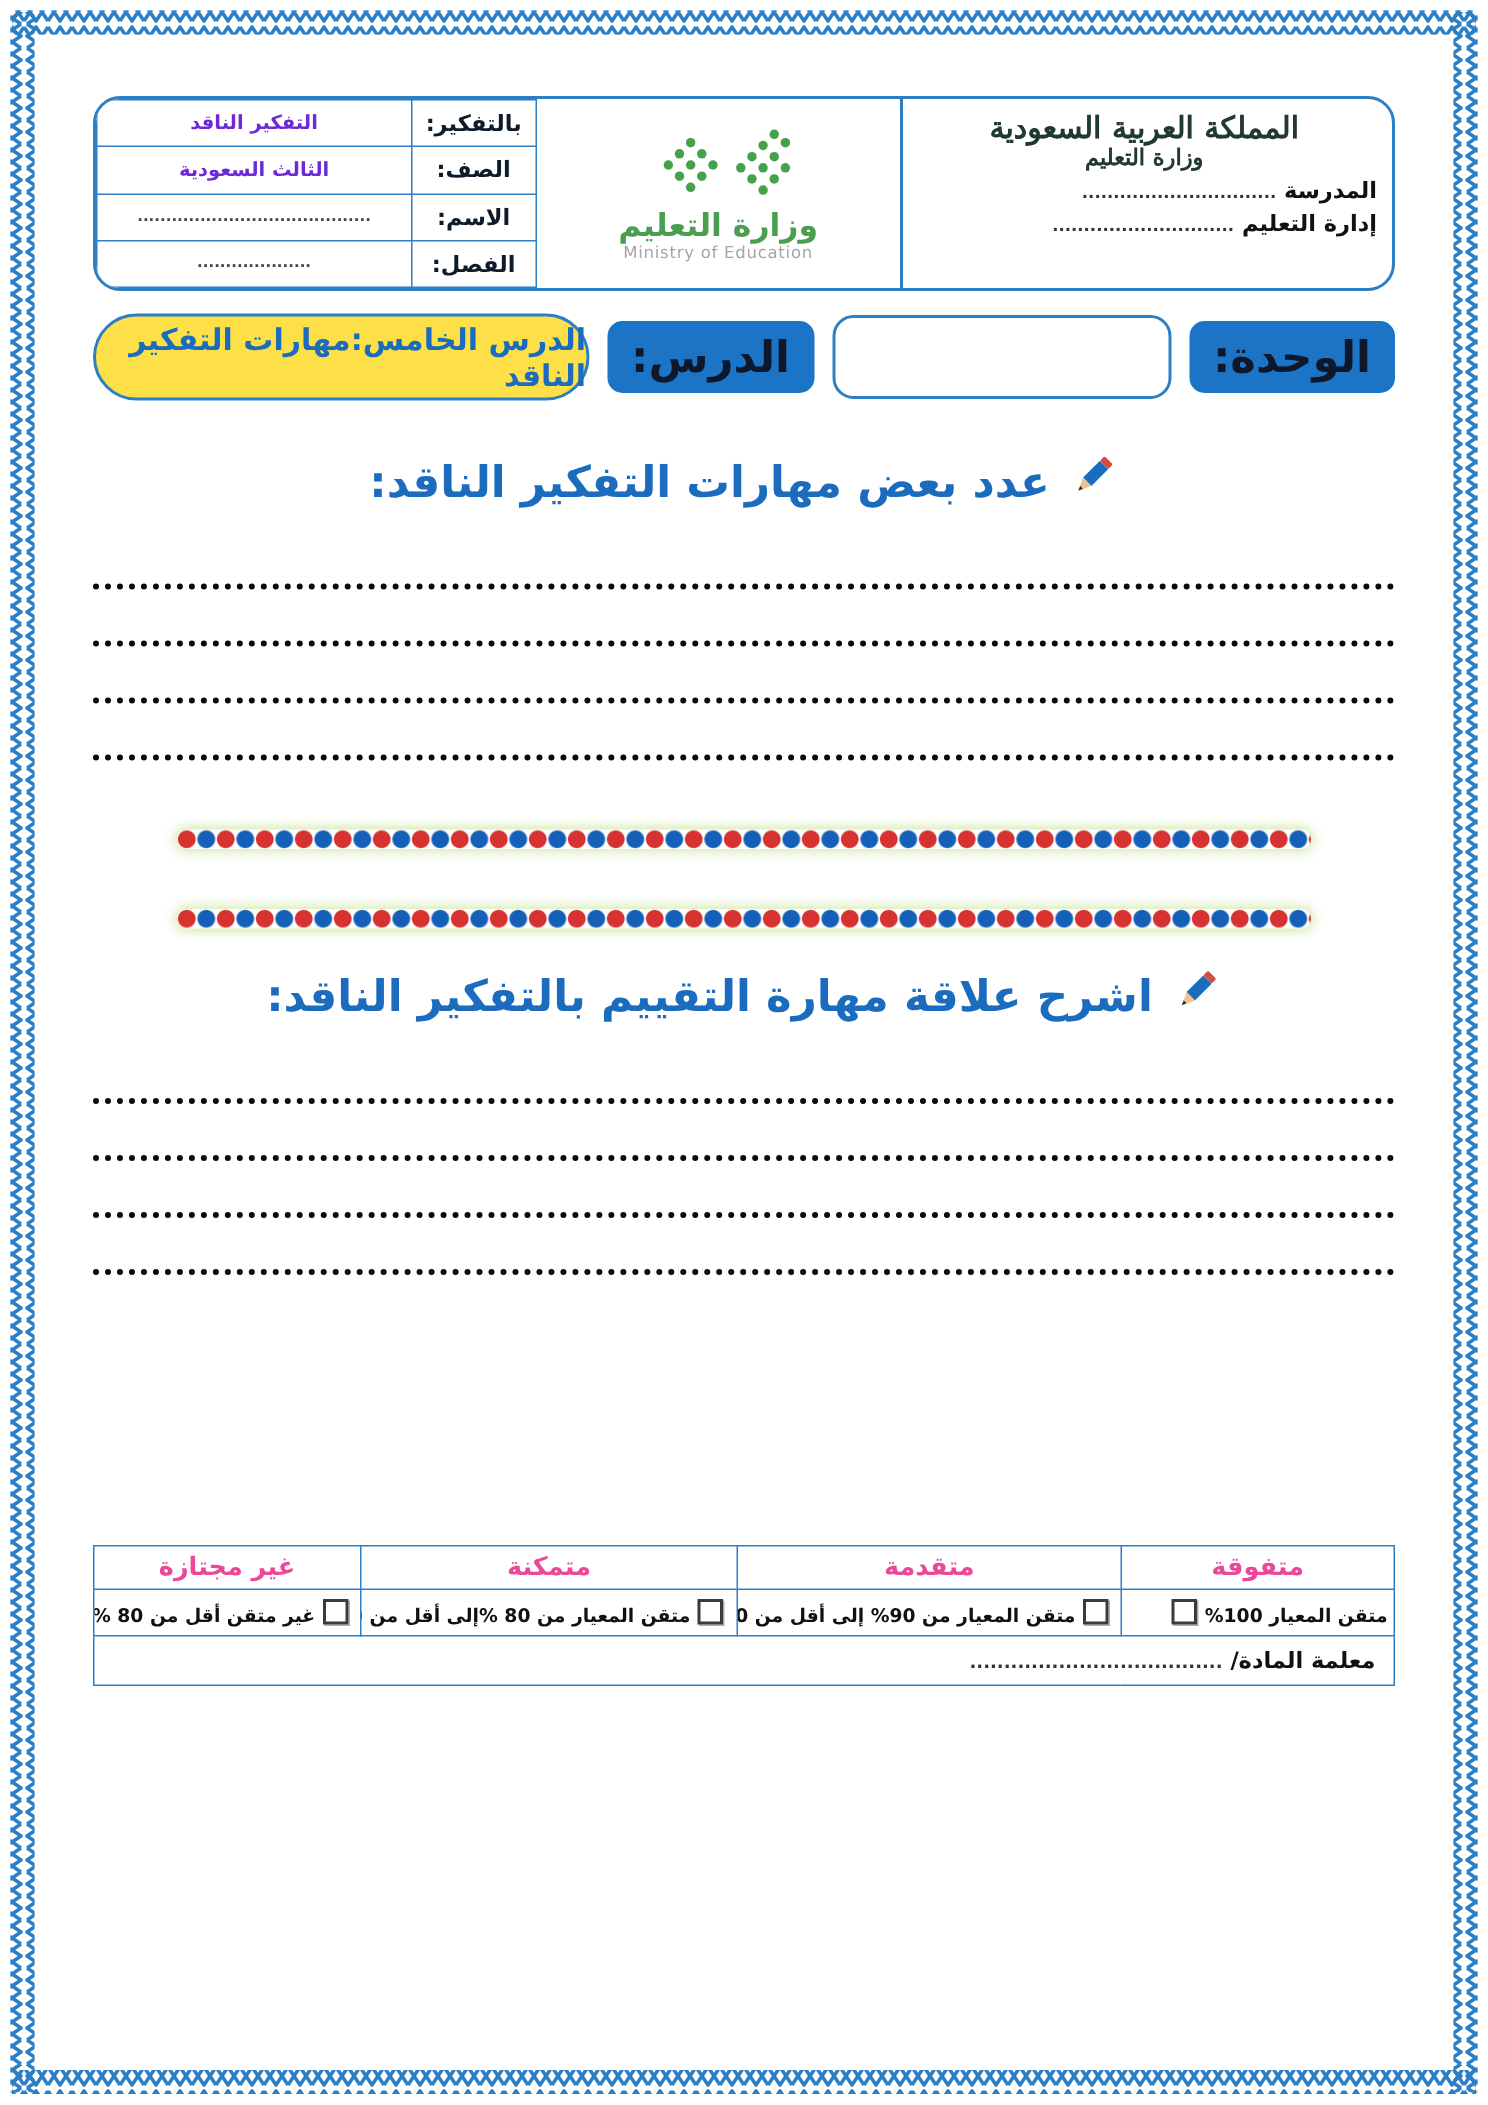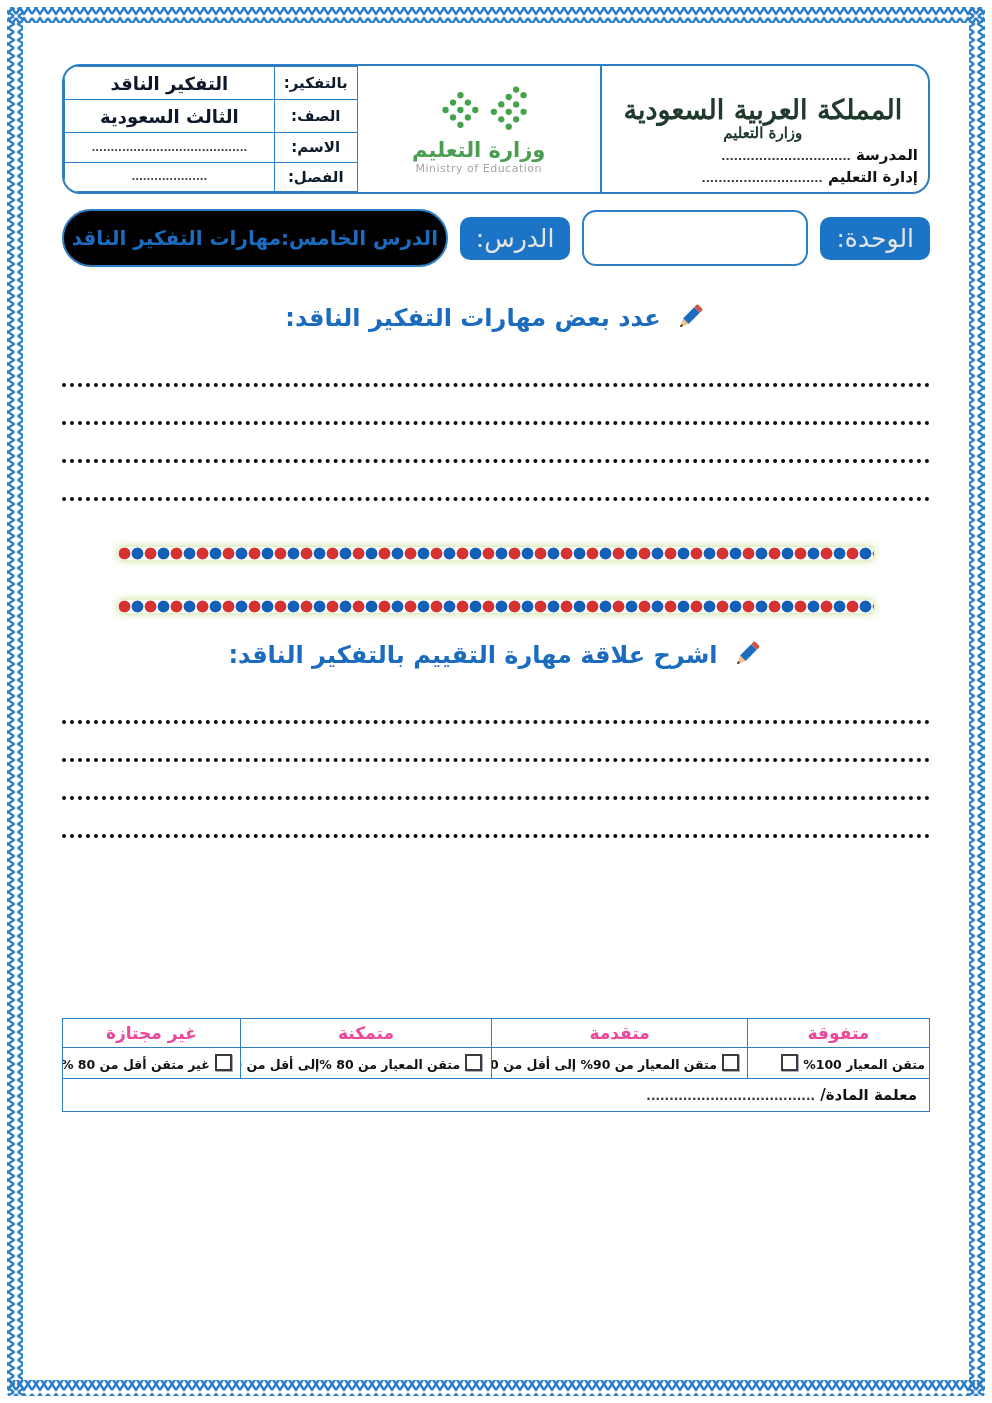--- a/index.html
+++ b/index.html
@@ -5,46 +5,46 @@
   html,body{margin:0;padding:0;background:#ffffff;}
   body{font-family:"DejaVu Sans", sans-serif;}
   .page{position:relative;width:992px;height:1403px;background:#fff;overflow:hidden;direction:rtl;margin:0 auto;}
   .zz{position:absolute;inset:0;pointer-events:none;}
   .content{position:absolute;top:30px;left:34px;right:34px;bottom:30px;}
 
   
   .header-box{display:flex;margin:34px 28px 0;height:126px;border:2.2px solid #2d7fc5;border-radius:18px;overflow:hidden;background:#fff;}
   .emblem-zone{width:38%;display:flex;flex-direction:column;border-left:2px solid #2d7fc5;padding:6px 10px 6px 6px;box-sizing:border-box;}
   .calligraphy{text-align:center;color:#203a2e;font-family:"DejaVu Serif", serif;line-height:1.15;margin-top:2px;}
-  .cal1{font-size:27px;font-weight:bold;margin-top:20px;}
+  .cal1{font-size:20px;font-weight:bold;}
   .cal2{font-size:15px;font-weight:bold;letter-spacing:1px;}
   .leader-line{font-size:15px;font-weight:bold;color:#111;margin-top:4px;white-space:nowrap;overflow:hidden;}
   .leader-line:first-of-type{margin-top:auto;}
   .ll-dots{color:#333;font-size:11px;letter-spacing:1px;}
   .logo-zone{flex:1;display:flex;flex-direction:column;align-items:center;justify-content:center;padding:4px 0;}
   .logo-ar{color:#4a9e4f;font-size:21px;font-weight:bold;margin-top:2px;}
   .logo-en{color:#a5a5a5;font-size:11px;letter-spacing:.5px;}
   .info-table{width:34%;border-collapse:collapse;table-layout:fixed;height:100%;}
   .info-table td{border:1.6px solid #2d7fc5;text-align:center;vertical-align:middle;padding:2px 4px;}
   .it-label{width:74px;font-weight:bold;font-size:15px;color:#0d1b2a;}
-  .it-value{font-weight:bold;font-size:18px;color:#0f172a;overflow:hidden;white-space:nowrap;}
+  .it-value{font-weight:bold;font-size:13px;color:#6d28d9;overflow:hidden;white-space:nowrap;}
   .it-dots{font-size:10px;color:#444;}
 
   
   .lesson-bar{display:flex;align-items:center;gap:12px;margin:12px 28px 0;height:64px;}
-  .pill-label{background:#1b74c5;color:#e5e5e5;font-weight:normal;font-size:25px;padding:7px 16px;border-radius:10px;white-space:nowrap;}
+  .pill-label{background:#1b74c5;color:#0f172a;font-weight:bold;font-size:29px;padding:7px 16px;border-radius:10px;white-space:nowrap;}
   .unit-box{width:222px;height:52px;border:2.2px solid #2d7fc5;border-radius:14px;background:#fff;}
-  .lesson-pill{flex:1;height:54px;border:2.2px solid #2d7fc5;border-radius:30px;display:flex;align-items:center;justify-content:center;color:#1b6cbe;font-weight:bold;font-size:20px;background:#000000;}
+  .lesson-pill{flex:1;height:54px;border:2.2px solid #2d7fc5;border-radius:30px;display:flex;align-items:center;justify-content:center;color:#1b6cbe;font-weight:bold;font-size:20px;background:#fde047;}
 
   
   .qa{margin:0 28px;}
   .qa1{margin-top:30px;}
   .qa2{margin-top:18px;}
   .qa3{margin-top:24px;}
-  .q-title{display:flex;align-items:flex-end;justify-content:center;gap:10px;color:#1b6cbe;font-weight:bold;font-size:24px;line-height:1.45;}
+  .q-title{display:flex;align-items:flex-start;justify-content:center;gap:10px;color:#1b6cbe;font-weight:bold;font-size:29px;line-height:1.45;}
   .pencil{width:36px;height:36px;flex:0 0 auto;}
   .lines{margin-top:13px;}
   .line{height:34px;border-bottom:4.5px dotted #0a0a0a;}
 
   .dots-sep{height:13px;margin:46px 84px 0;border-radius:7px;
     background-image:
       radial-gradient(circle at 6.5px 6.5px,#d63230 5.5px,transparent 6.3px),
       radial-gradient(circle at 6.5px 6.5px,#1460b8 5.5px,transparent 6.3px);
     background-size:26px 13px,26px 13px;
     background-position:0 0,13px 0;

